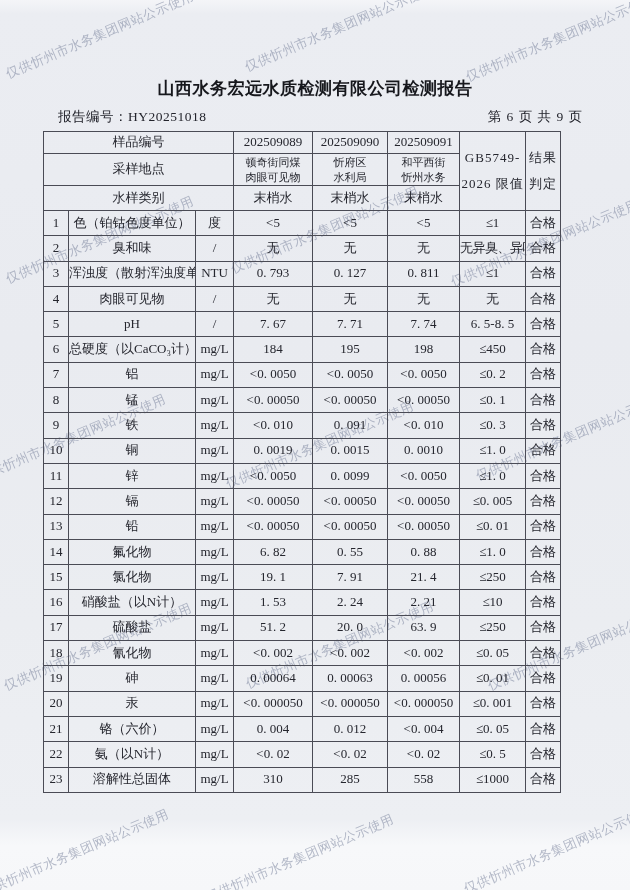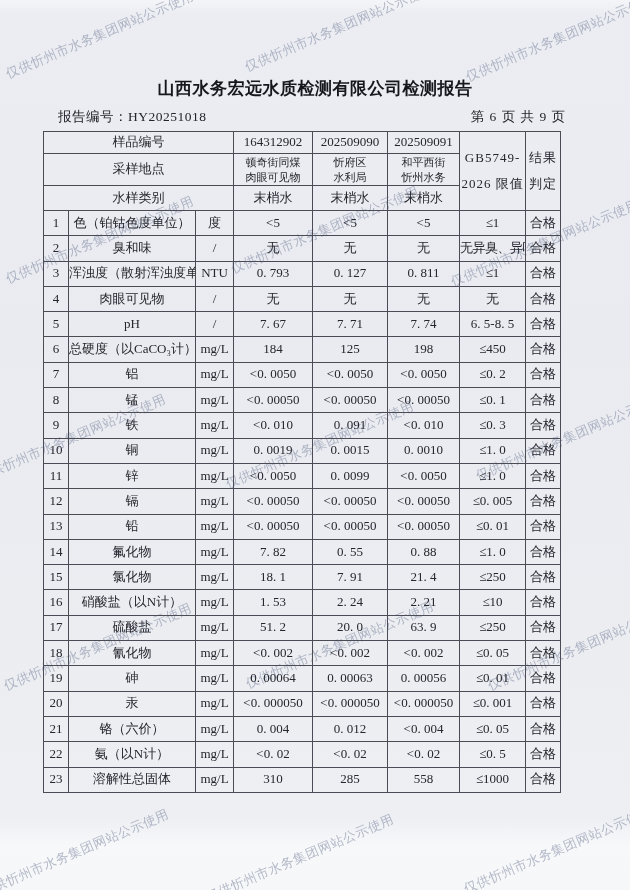--- a/index.html
+++ b/index.html
@@ -17,21 +17,21 @@
     font-family:"Liberation Sans","DejaVu Sans",sans-serif;
     font-size:13px; letter-spacing:0.5px;
     color:rgba(124,133,158,0.55);
     pointer-events:none;
   }
   .title {
     position:absolute; top:77px; left:0; width:100%; text-align:center;
     font-family:"Liberation Sans","DejaVu Sans",sans-serif;
     font-weight:bold; font-size:17px; letter-spacing:0.5px; color:#16171c;
   }
-  .info-row { position:absolute; top:108px; left:58px; right:64px; height:18px; font-size:13.5px; }
+  .info-row { position:absolute; top:108px; left:58px; right:47px; height:18px; font-size:13.5px; }
   .report-no { float:left; letter-spacing:0.5px; }
   .page-ind  { float:right; letter-spacing:1px;margin-left:41px; }
 
   table.report {
     position:absolute; left:43px; top:131px; width:517px;
     border-collapse:collapse; table-layout:fixed;
   }
   table.report td {
     border:1px solid #4a4b55; padding:0;
     text-align:center; vertical-align:middle;
@@ -85,21 +85,21 @@
         <col style="width:38px">
       <col style="width:79px">
         <col style="width:75px">
         <col style="width:72px">
       <col style="width:66px">
         <col style="width:35px">
     </colgroup>
     <thead>
       <tr class="r-ids">
         <td colspan="3">样品编号</td>
-        <td>164312902</td>
+        <td>202509089</td>
         <td>202509090</td>
         <td>202509091</td>
         <td rowspan="3" class="stack">
           <div>GB5749-</div>
           <div>2026 限值</div>
         </td>
         <td rowspan="3" class="stack">
           <div>结果</div>
           <div>判定</div>
         </td>
@@ -175,21 +175,21 @@
       <td>7. 71</td>
       <td>7. 74</td>
       <td>6. 5-8. 5</td>
       <td>合格</td>
     </tr>
         <tr>
       <td>6</td>
       <td class="c-name">总硬度（以CaCO₃计）</td>
       <td class="c-unit">mg/L</td>
       <td>184</td>
-      <td>125</td>
+      <td>195</td>
       <td>198</td>
       <td>≤450</td>
       <td>合格</td>
     </tr>
         <tr>
       <td>7</td>
       <td class="c-name">铝</td>
       <td class="c-unit">mg/L</td>
       <td>&lt;0. 0050</td>
       <td>&lt;0. 0050</td>
@@ -254,31 +254,31 @@
       <td>&lt;0. 00050</td>
       <td>&lt;0. 00050</td>
       <td>&lt;0. 00050</td>
       <td>≤0. 01</td>
       <td>合格</td>
     </tr>
         <tr>
       <td>14</td>
       <td class="c-name">氟化物</td>
       <td class="c-unit">mg/L</td>
-      <td>7. 82</td>
+      <td>6. 82</td>
       <td>0. 55</td>
       <td>0. 88</td>
       <td>≤1. 0</td>
       <td>合格</td>
     </tr>
         <tr>
       <td>15</td>
       <td class="c-name">氯化物</td>
       <td class="c-unit">mg/L</td>
-      <td>18. 1</td>
+      <td>19. 1</td>
       <td>7. 91</td>
       <td>21. 4</td>
       <td>≤250</td>
       <td>合格</td>
     </tr>
         <tr>
       <td>16</td>
       <td class="c-name">硝酸盐（以N计）</td>
       <td class="c-unit">mg/L</td>
       <td>1. 53</td>

